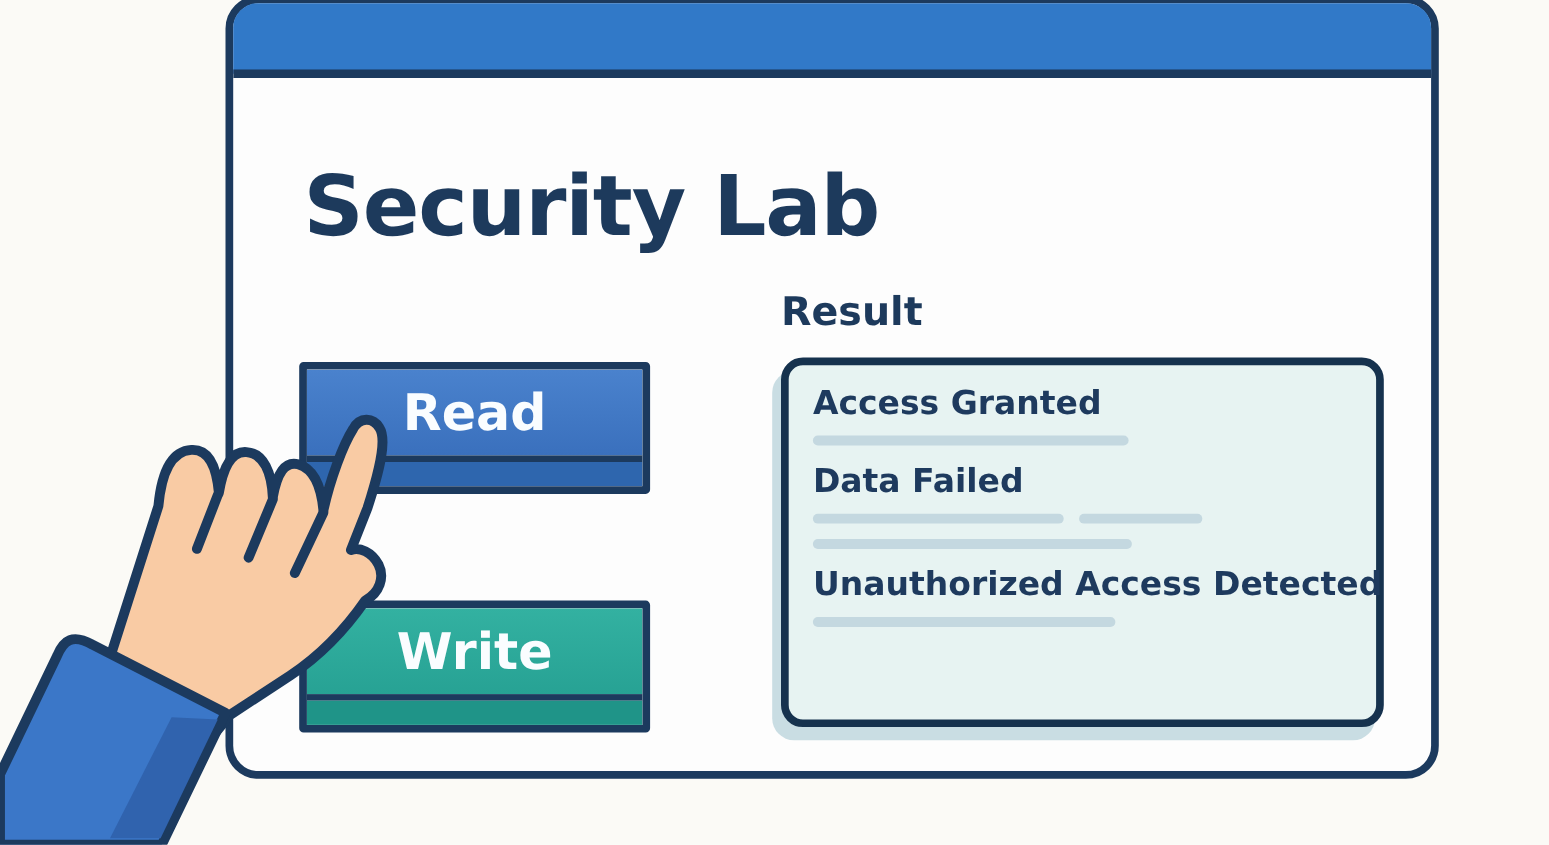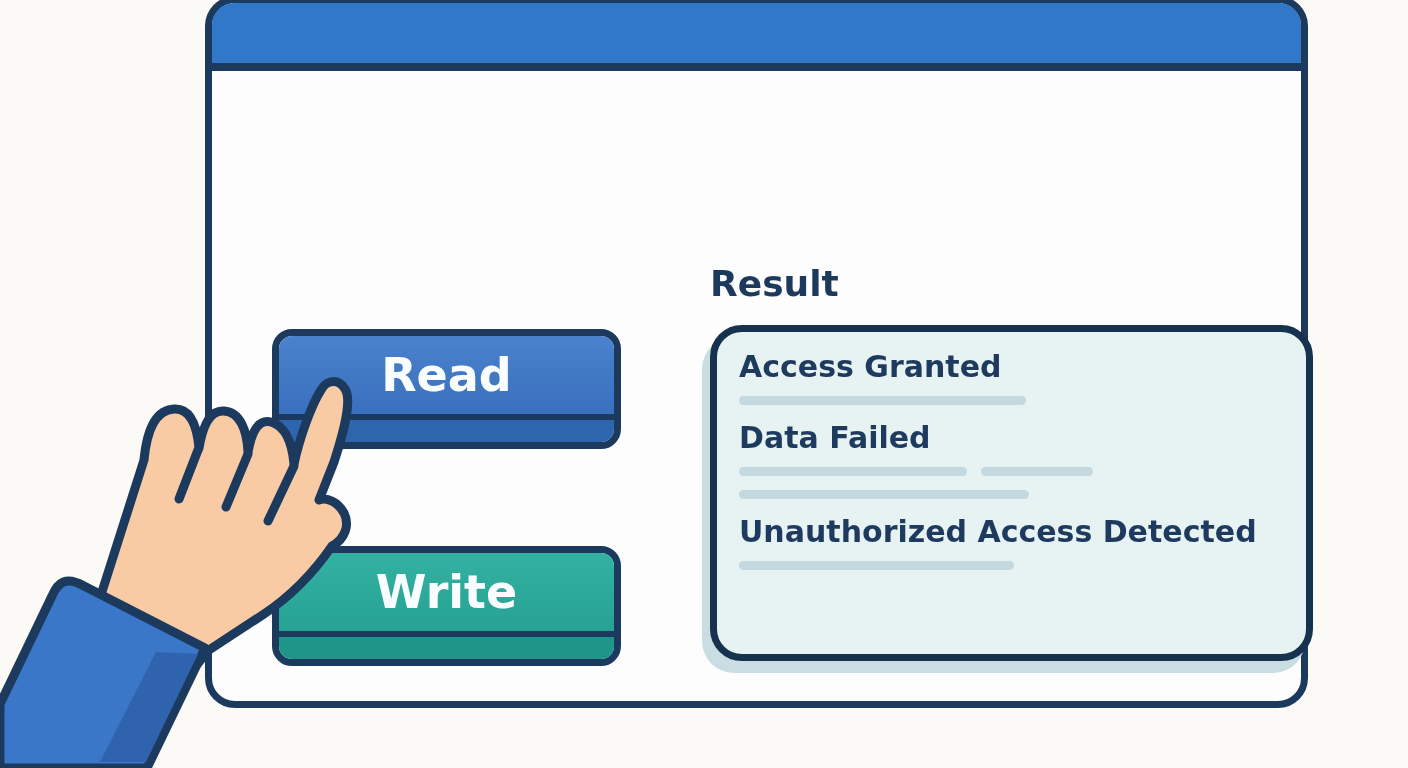--- a/index.html
+++ b/index.html
@@ -17,22 +17,22 @@
     position:absolute;left:0;top:0;right:0;height:60px;
     background:#3179c8;border-bottom:8px solid #1c3a5e;
     border-top-left-radius:22px;border-top-right-radius:22px;
   }
   .heading{
     position:absolute;left:64px;top:140px;
     font-size:76px;font-weight:600;letter-spacing:-1px;color:#1d3a5c;
   }
   
   .btn{
-    position:absolute;left:60px;width:349px;height:120px;
-    border:7px solid #1c3a5e;border-radius:20px;overflow:hidden;
+    position:absolute;left:60px;width:319px;height:120px;
+    border:7px solid #1c3a5e;border-radius:4px;overflow:hidden;
     display:flex;flex-direction:column;padding:0;cursor:pointer;
     box-sizing:border-box;background:none;
   }
   .btn-face{
     flex:1;display:flex;align-items:center;justify-content:center;
     border-bottom:6px solid #1c3a5e;
     font-family:"DejaVu Sans","Liberation Sans",sans-serif;
     font-size:46px;font-weight:600;color:#fafdff;
   }
   .btn-lip{height:22px;}
@@ -41,43 +41,44 @@
   .read .btn-lip{background:#2e66ae;}
   .btn.write{top:498px;margin-top:45px;}
   .write .btn-face{background:linear-gradient(180deg,#33b1a1,#27a294);}
   .write .btn-lip{background:#1f9488;}
   
   .result-label{
     position:absolute;left:498px;top:260px;
     font-size:36px;font-weight:600;color:#1d3a5c;
   }
   .panel{
-    position:absolute;left:498px;top:322px;width:603px;height:336px;
+    position:absolute;left:498px;top:322px;width:548px;height:336px;
     box-sizing:border-box;background:#e7f3f2;
-    border:7px solid #16324e;border-radius:32px;
+    border:7px solid #16324e;border-radius:20px;
     box-shadow:-8px 12px 0 #c9dde3;
     padding:16px 22px;
   }
   .entry-text{
     font-size:30px;font-weight:600;color:#1e3a5e;line-height:38px;
     white-space:nowrap;
   }
   .line-row{display:flex;gap:14px;margin:10px 0 14px 0;}
   .ph-line{height:9px;border-radius:5px;background:#c4d8e0;}
   
   .hand-overlay{
     position:absolute;left:0;top:0;width:1408px;height:768px;
     pointer-events:none;
   }
 </style>
 </head>
 <body>
 
 <div class="window">
   <div class="titlebar"></div>
+  <div class="heading">Security Lab</div>
 
   <button class="btn read">
     <span class="btn-face">Read</span>
     <span class="btn-lip"></span>
   </button>
 
   <button class="btn write">
     <span class="btn-face">Write</span>
     <span class="btn-lip"></span>
   </button>

